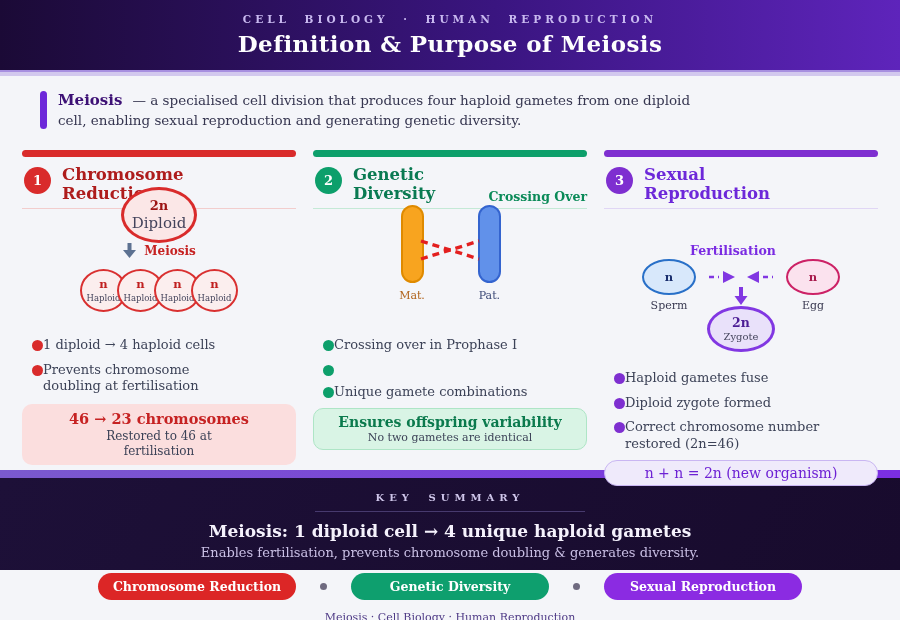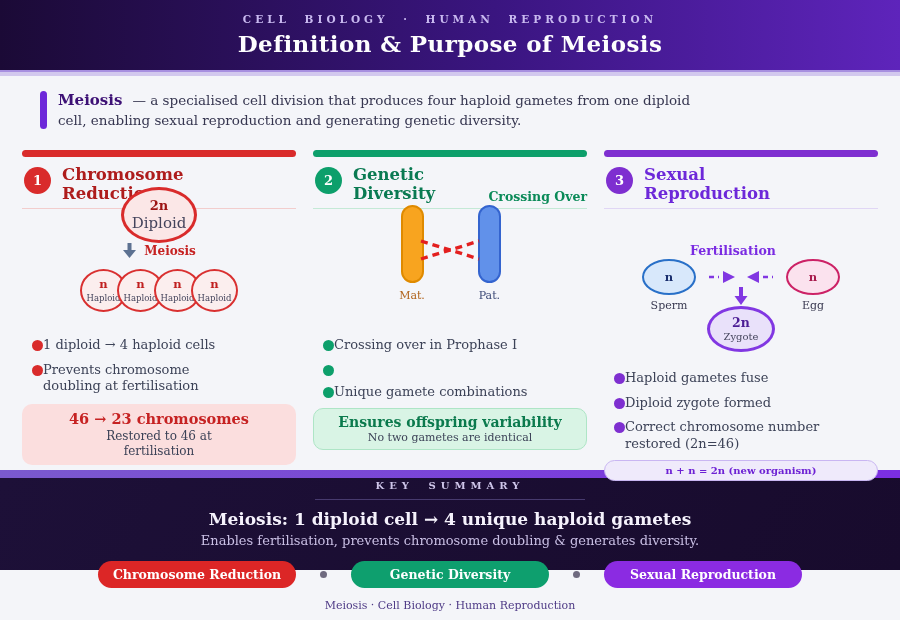--- a/index.html
+++ b/index.html
@@ -88,28 +88,28 @@
 
   
   .hbox { margin-top:9px; text-align:center; border-radius:10px; padding:6px 18px; position:relative; z-index:3; }
   .hbox-1 { background:#fbdede; }
   .hbox-1 .hb-title { font-size:14.5px; font-weight:bold; color:#c62222; }
   .hbox-1 .hb-sub { font-size:12px; color:#3c4257; line-height:1.25; max-width:150px; margin:2px auto 0; }
   .hbox-2 { background:#d9f4e5; border:1px solid #aee5c6; padding:5px 8px; margin-top:7px; }
   .hbox-2 .hb-title { font-size:14px; font-weight:bold; color:#0b7a4d; }
   .hbox-2 .hb-sub { font-size:11px; color:#3c4257; margin-top:1px; }
   .hbox-3 { background:#efeafb; border:1.5px solid #c9b6f2; border-radius:16px; padding:4px 8px; margin-top:4px; }
-  .hbox-3 .hb-title { font-size:10px; font-weight:bold; color:#6d21d4; }
+  .hbox-3 .hb-title { font-size:14px; font-weight:normal; color:#6d21d4; }
 
   
   .transition-bar { position:absolute; top:470px; left:0; right:0; height:8px;
     background:linear-gradient(90deg,#7a5ace 0%, #7b2ee2 100%); }
   .footer { position:absolute; top:478px; left:0; right:0; bottom:0;
     background:linear-gradient(120deg,#1d1038 0%, #180b2d 100%); text-align:center; }
-  .f-eyebrow { padding-top:2px; font-size:10px; font-weight:bold; letter-spacing:5px; word-spacing:6px; color:#cfc6ea;text-align:center; }
+  .f-eyebrow { padding-top:14px; font-size:10px; font-weight:bold; letter-spacing:5px; word-spacing:6px; color:#cfc6ea;text-align:center; }
   .f-divider { width:270px; height:1px; background:#473a6e; margin:8px auto 9px; }
   .f-headline { font-size:17px; font-weight:bold; color:#f5f2fc; }
   .f-subtext { margin-top:4px; font-size:13px; color:#c9bfe4; }
   .pill-row { margin-top:13px; display:flex; justify-content:center; align-items:center; gap:24px; }
   .pill { width:198px; padding:6px 0; border-radius:15px; color:#fff; font-size:12.5px; font-weight:bold; }
   .pill-red { background:#dc2626; } .pill-green { background:#0e9f6e; } .pill-purple { background:#8b2be2; }
   .sep-dot { width:7px; height:7px; border-radius:50%; background:#6f6a80; }
   .f-tagline { margin-top:11px; font-size:11px; color:#4e3a86; }
 
   

